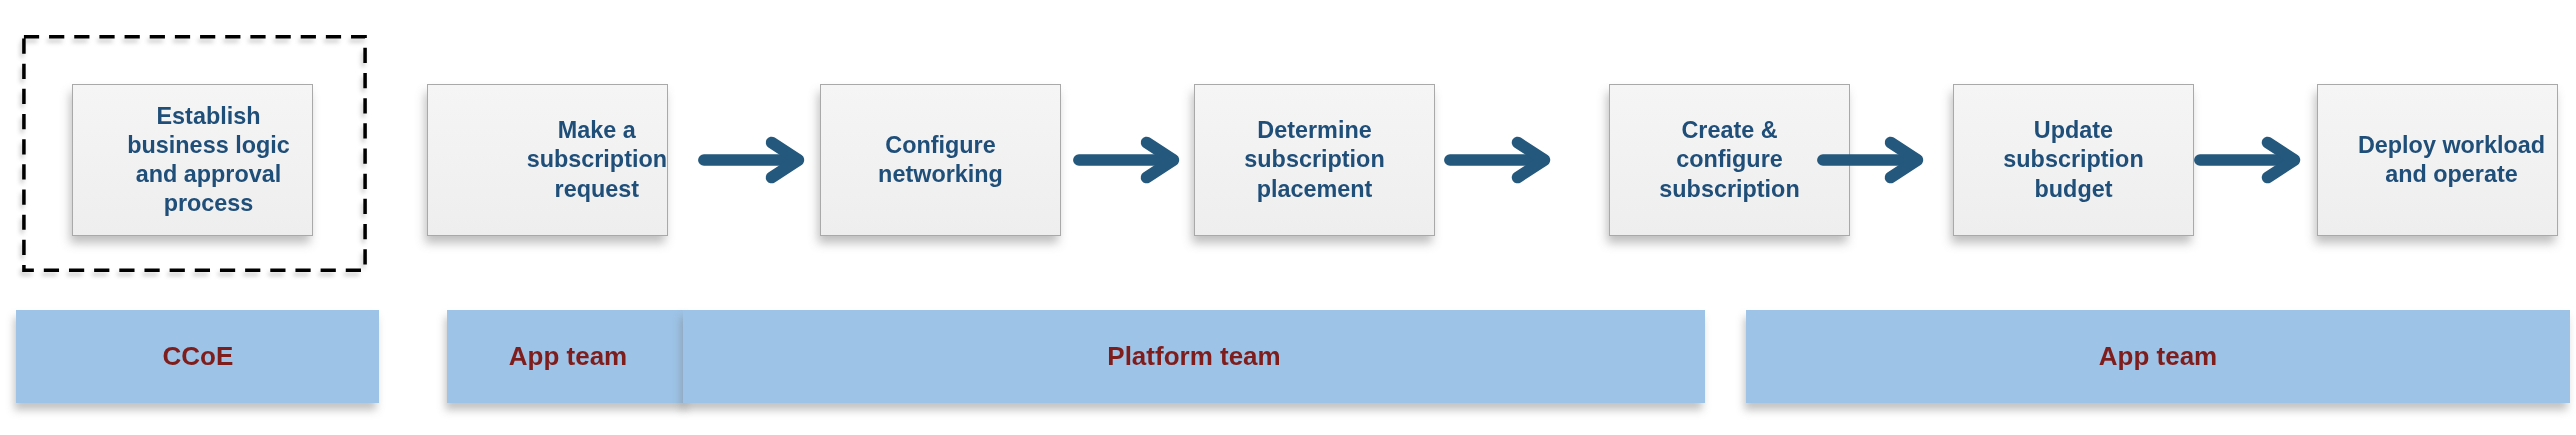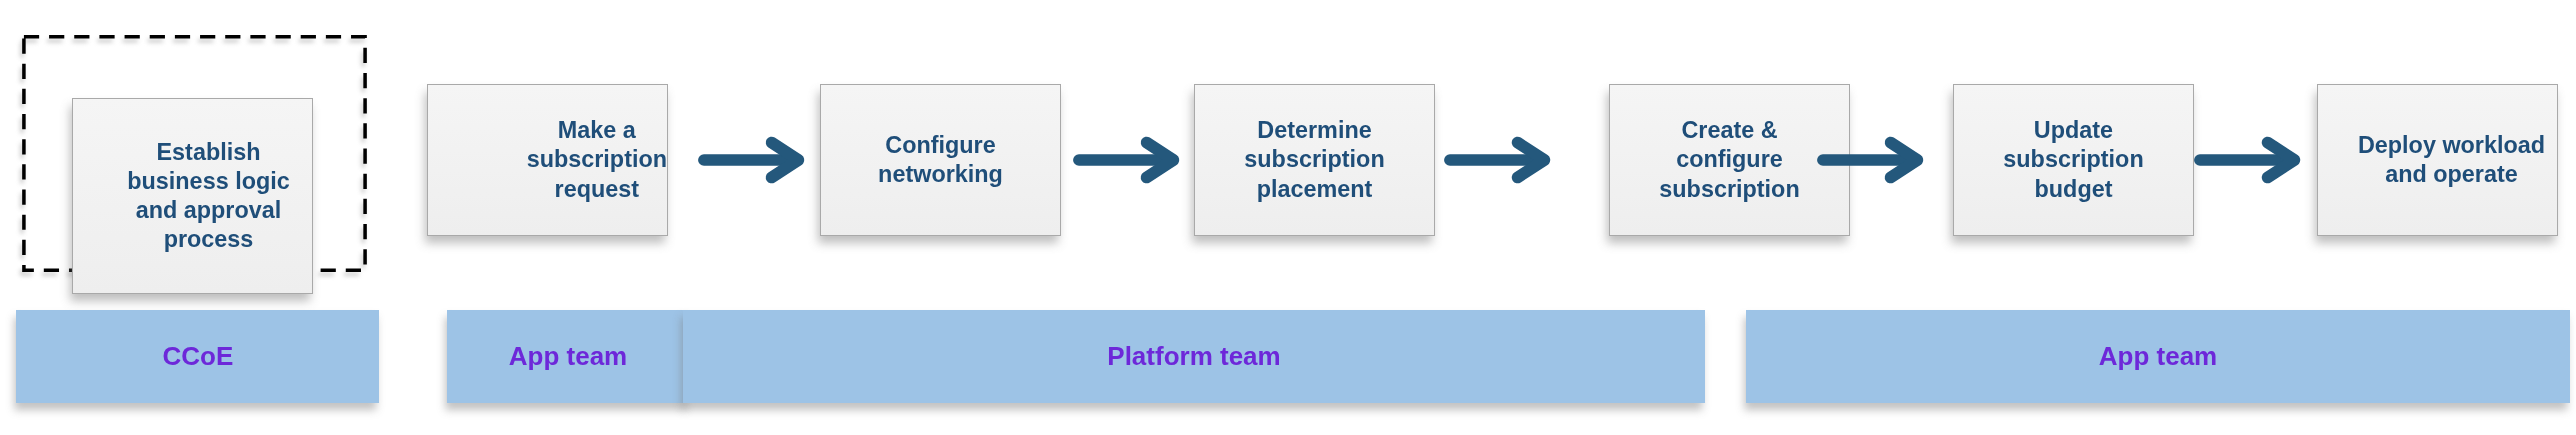--- a/index.html
+++ b/index.html
@@ -22,21 +22,21 @@
     box-sizing: border-box;
     width: 241px;
     height: 152px;
     background: linear-gradient(#f5f5f5, #eeeeee);
     border: 1.8px solid #a9a9a9;
     box-shadow: -2.3px 8.2px 9.4px rgba(110,110,110,0.45);
     display: flex;
     align-items: center;
     justify-content: center;
   }
-  .ccoe-step { left: 72px; top: 98px; height: 196px; padding-left: 32px; }
+  .ccoe-step { left: 72px; top: 84px; height: 152px; padding-left: 32px; }
   .flow-step { top: 84px; }
   .s0 { left: 427px; justify-content: flex-end; }
   .s1 { left: 820px; }
   .s2 { left: 1194px; }
   .s3 { left: 1609px; }
   .s4 { left: 1953px; }
   .s5 { left: 2317px; padding-left: 28px; }
   .step-label {
     white-space: pre-line;
     text-align: center;
@@ -66,21 +66,21 @@
     align-items: center;
     justify-content: center;
   }
   .l0 { left: 16.4px;   width: 363px; }
   .l1 { left: 447px;  width: 242px; }
   .l2 { left: 683px; width: 1022px; }
   .l3 { left: 1746px; width: 824px; }
   .lane-label {
     font-weight: bold;
     font-size: 26px;
-    color: #6d28d9;
+    color: #7f1d1d;
   }
 </style>
 </head>
 <body>
 
 <div class="canvas">
 
   <div class="dashed-wrap">
     <svg width="345" height="237" viewBox="0 0 589 405">
       <rect x="3" y="3" width="583" height="399" fill="none" stroke="#000000" stroke-width="6" stroke-dasharray="26 17"></rect>

